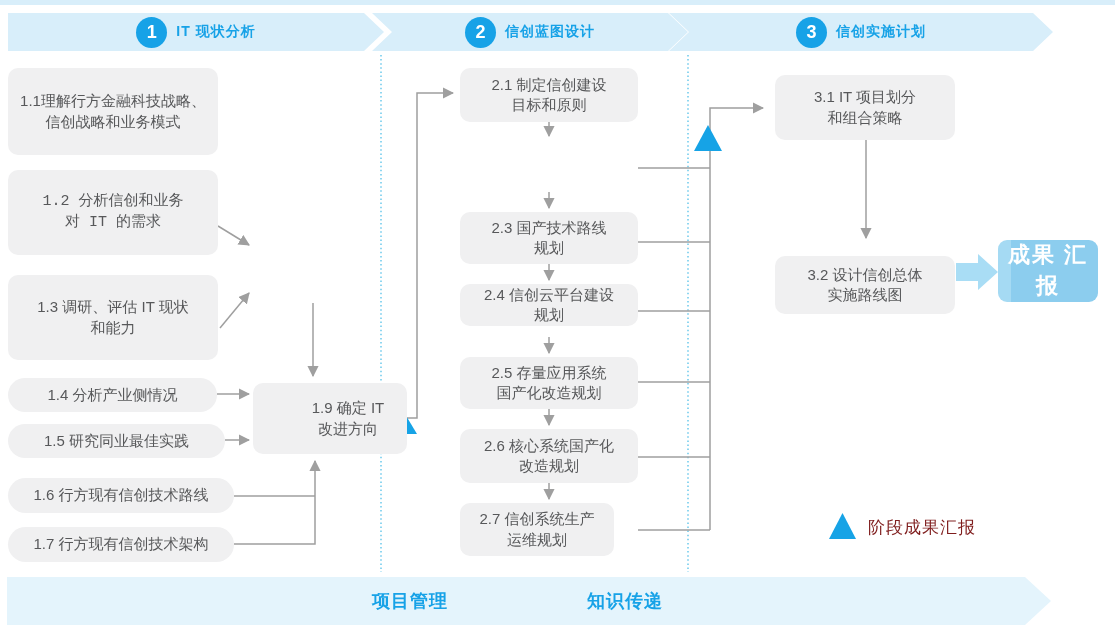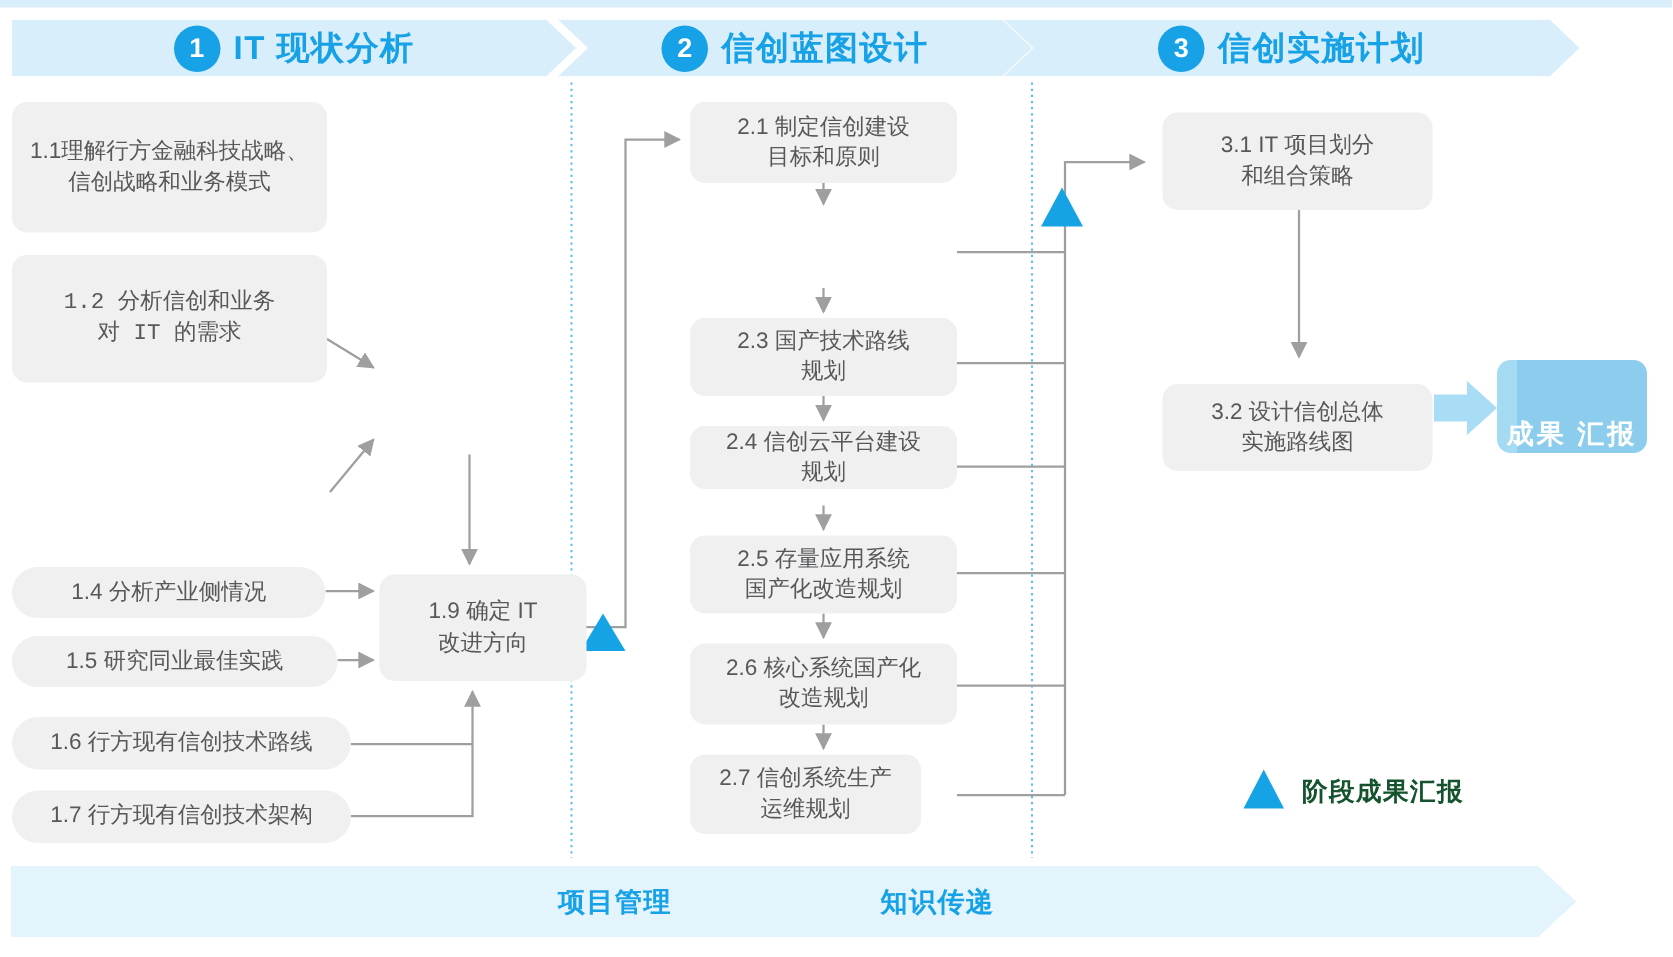--- a/index.html
+++ b/index.html
@@ -12,61 +12,61 @@
   #top-strip{left:0;top:0;width:1115px;height:5px;background:#d8eefa;}
   
   .hseg{top:13px;height:38px;background:#d8eefa;display:flex;align-items:center;justify-content:center;gap:9px;}
   .hseg.point{clip-path:polygon(0 0,calc(100% - 20px) 0,100% 50%,calc(100% - 20px) 100%,0 100%);}
   .hseg.notch{clip-path:polygon(0 0,calc(100% - 20px) 0,100% 50%,calc(100% - 20px) 100%,0 100%,20px 50%);}
   #hseg1{left:8px;width:376px;}
   #hseg2{left:372px;width:316px;}
   #hseg3{left:669px;width:384px;}
   .hnum{width:31px;height:31px;border-radius:50%;background:#17a2e7;color:#ffffff;
         font-weight:bold;font-size:18px;display:flex;align-items:center;justify-content:center;flex:0 0 auto;}
-  .htitle{color:#17a2e7;font-weight:bold;font-size:22px;letter-spacing:1px;white-space:nowrap;}
+  .htitle{color:#17a2e7;font-weight:bold;font-size:14px;letter-spacing:1px;white-space:nowrap;}
   
   .box{background:#f0f0f1;border-radius:10px;color:#57585a;font-size:15px;line-height:1.35;
        display:flex;align-items:center;justify-content:center;text-align:center;}
   .box .lbl{white-space:pre-line;}
   .pill{border-radius:18px;}
   
   #b1_1{left:8px;top:68px;width:210px;height:87px;}
   #b1_2{left:8px;top:170px;width:210px;height:85px;font-family:Liberation Mono, monospace;}
   #b1_3{left:8px;top:275px;width:210px;height:85px;}
   #b1_4{left:8px;top:378px;width:209px;height:34px;}
   #b1_5{left:8px;top:424px;width:217px;height:34px;}
   #b1_6{left:8px;top:478px;width:226px;height:35px;}
   #b1_7{left:8px;top:527px;width:226px;height:35px;}
   #b1_8{left:253px;top:233px;width:118px;height:70px;}
-  #b1_9{left:253px;top:383px;width:138px;height:71px;}
+  #b1_9{left:253px;top:383px;width:118px;height:71px;padding-left:36px;}
   
   #b2_1{left:460px;top:68px;width:178px;height:54px;}
   #b2_2{left:460px;top:140px;width:178px;height:52px;}
   #b2_3{left:460px;top:212px;width:178px;height:52px;}
   #b2_4{left:460px;top:284px;width:178px;height:42px;}
   #b2_5{left:460px;top:357px;width:178px;height:52px;}
   #b2_6{left:460px;top:429px;width:178px;height:54px;}
   #b2_7{left:460px;top:503px;width:154px;height:53px;}
   
   #b3_1{left:775px;top:75px;width:180px;height:65px;}
   #b3_2{left:775px;top:256px;width:180px;height:58px;}
   #result-box{left:998px;top:240px;width:100px;height:62px;border-radius:9px;
       background:linear-gradient(to right,#a5daf3 0,#a5daf3 13px,#8ccdee 13px);
-      color:#ffffff;font-weight:bold;font-size:18px;line-height:1.4;letter-spacing:2px;
-      display:flex;align-items:flex-end;justify-content:center;text-align:center;}
+      color:#ffffff;font-weight:bold;font-size:22px;line-height:1.4;letter-spacing:2px;
+      display:flex;align-items:flex-start;justify-content:center;text-align:center;}
   
   #bottom-band{left:7px;top:577px;width:1044px;height:48px;background:#e4f4fc;
       clip-path:polygon(0 0,calc(100% - 26px) 0,100% 50%,calc(100% - 26px) 100%,0 100%);}
   .bband-label{position:absolute;top:0;height:48px;display:flex;align-items:center;
       color:#17a2e7;font-weight:bold;font-size:18px;letter-spacing:1px;}
   #bband-left{left:372px;}
   #bband-right{left:587px;}
   
   #legend{left:828px;top:512px;display:flex;align-items:flex-end;gap:11px;}
-  #legend .legend-text{color:#14532d;font-weight:bold;font-size:17px;letter-spacing:1px;padding-bottom:1px;}
+  #legend .legend-text{color:#7f1d1d;font-weight:normal;font-size:17px;letter-spacing:1px;padding-bottom:1px;}
   
   #wires{left:0;top:0;width:1115px;height:638px;pointer-events:none;}
 </style>
 </head>
 <body>
 
 <div id="canvas">
 
   <div class="abs" id="top-strip"></div>
 
@@ -129,20 +129,24 @@
   </svg>
 
   <div class="abs box" id="b1_1">
       <span class="lbl">1.1理解行方金融科技战略、
 信创战略和业务模式</span>
     </div>
   <div class="abs box" id="b1_2">
       <span class="lbl">1.2 分析信创和业务
 对 IT 的需求</span>
     </div>
+  <div class="abs box" id="b1_3">
+      <span class="lbl">1.3 调研、评估 IT 现状
+和能力</span>
+    </div>
   <div class="abs box pill" id="b1_4">
       <span class="lbl">1.4 分析产业侧情况</span>
     </div>
   <div class="abs box pill" id="b1_5">
       <span class="lbl">1.5 研究同业最佳实践</span>
     </div>
   <div class="abs box pill" id="b1_6">
       <span class="lbl">1.6 行方现有信创技术路线</span>
     </div>
   <div class="abs box pill" id="b1_7">

